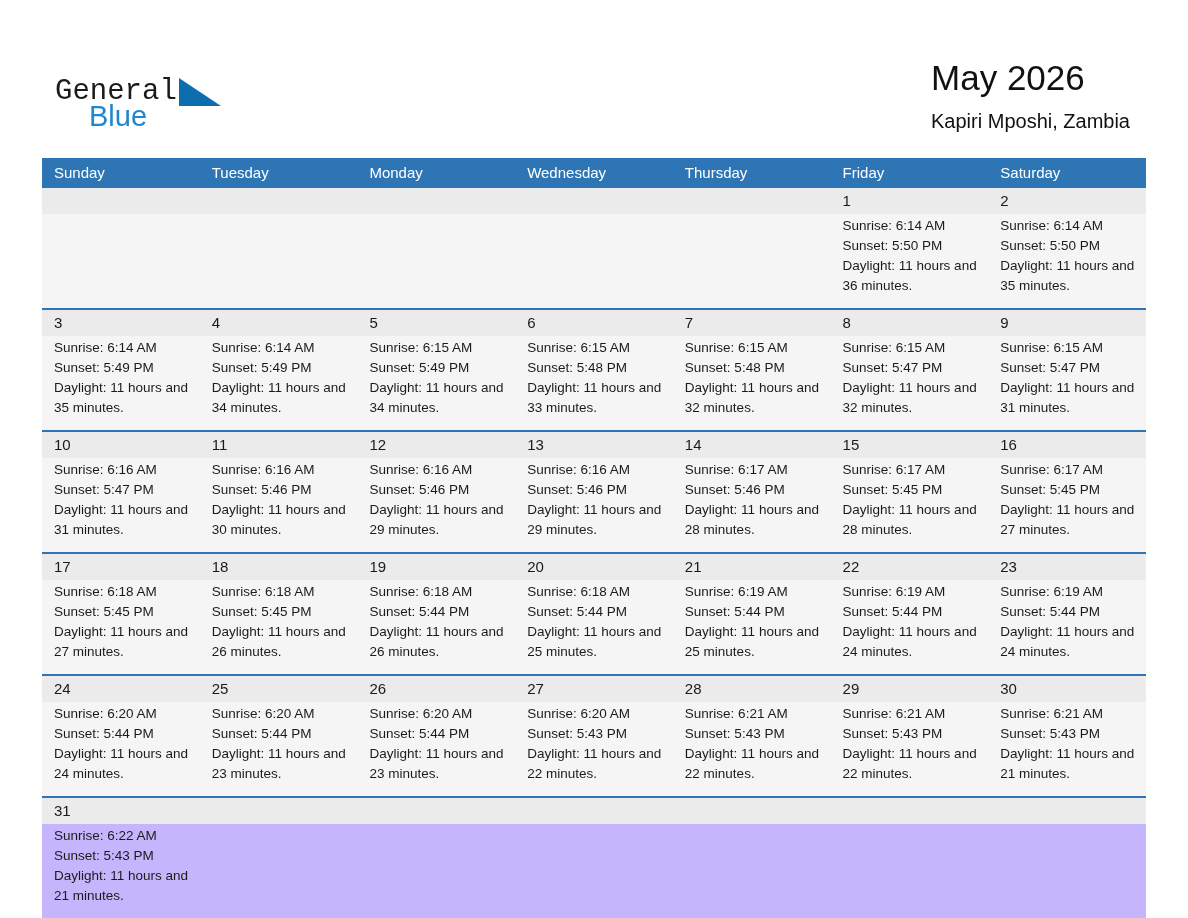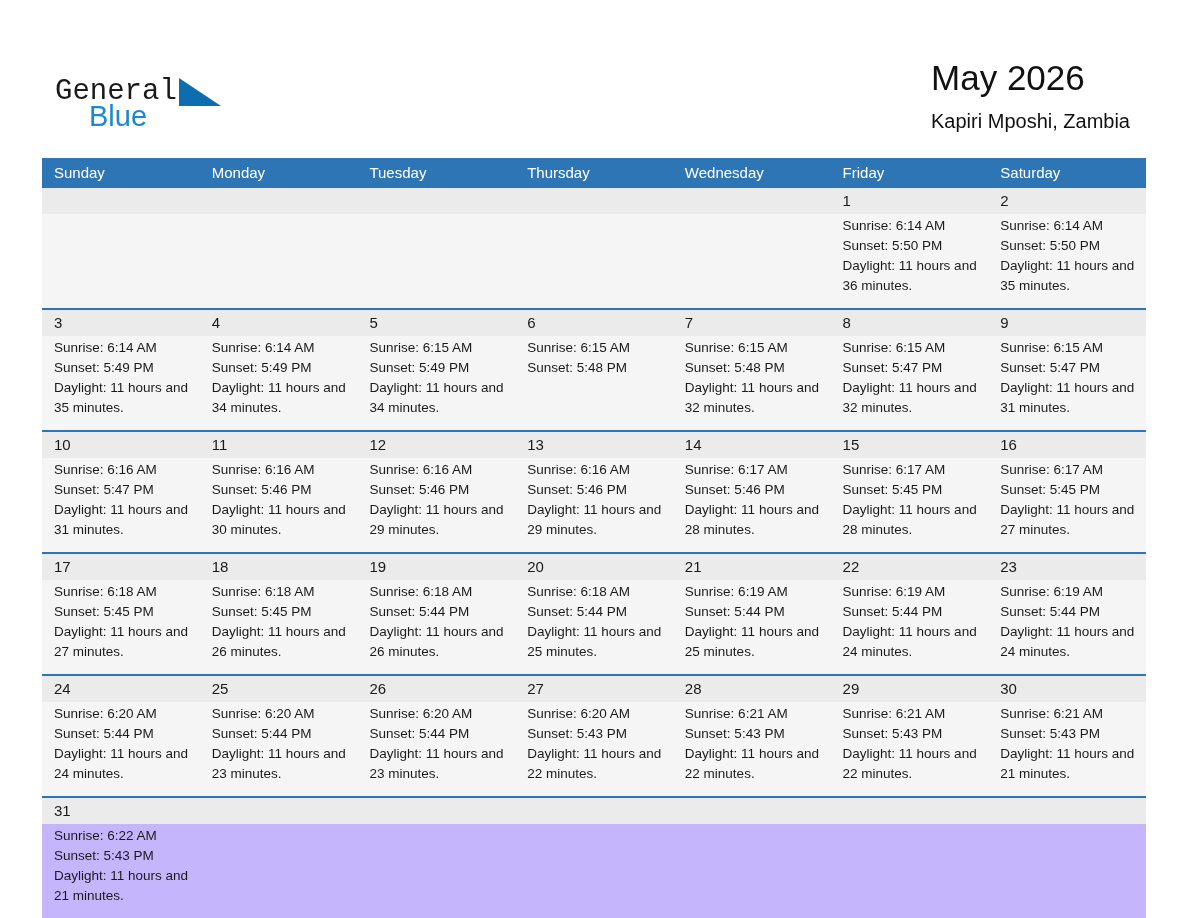--- a/index.html
+++ b/index.html
@@ -77,24 +77,24 @@
 </div>
 
 <div class="title-block">
   <div class="page-title">May 2026</div>
   <div class="page-subtitle">Kapiri Mposhi, Zambia</div>
 </div>
 
 <div class="calendar">
   <div class="dow-row">
       <div class="dow-cell">Sunday</div>
+      <div class="dow-cell">Tuesday</div>
       <div class="dow-cell">Monday</div>
-      <div class="dow-cell">Tuesday</div>
+      <div class="dow-cell">Wednesday</div>
       <div class="dow-cell">Thursday</div>
-      <div class="dow-cell">Wednesday</div>
       <div class="dow-cell">Friday</div>
       <div class="dow-cell">Saturday</div>
     </div>
 <div class="week-row">
       <div class="day-cell">
         <div class="day-band"></div>
       </div>
       <div class="day-cell">
         <div class="day-band"></div>
       </div>
@@ -147,20 +147,21 @@
           <p>Sunrise: 6:15 AM</p>
           <p>Sunset: 5:49 PM</p>
           <p>Daylight: 11 hours and 34 minutes.</p>
         </div>
       </div>
       <div class="day-cell">
         <div class="day-band">6</div>
         <div class="day-info">
           <p>Sunrise: 6:15 AM</p>
           <p>Sunset: 5:48 PM</p>
+          <p>Daylight: 11 hours and 33 minutes.</p>
         </div>
       </div>
       <div class="day-cell">
         <div class="day-band">7</div>
         <div class="day-info">
           <p>Sunrise: 6:15 AM</p>
           <p>Sunset: 5:48 PM</p>
           <p>Daylight: 11 hours and 32 minutes.</p>
         </div>
       </div>

